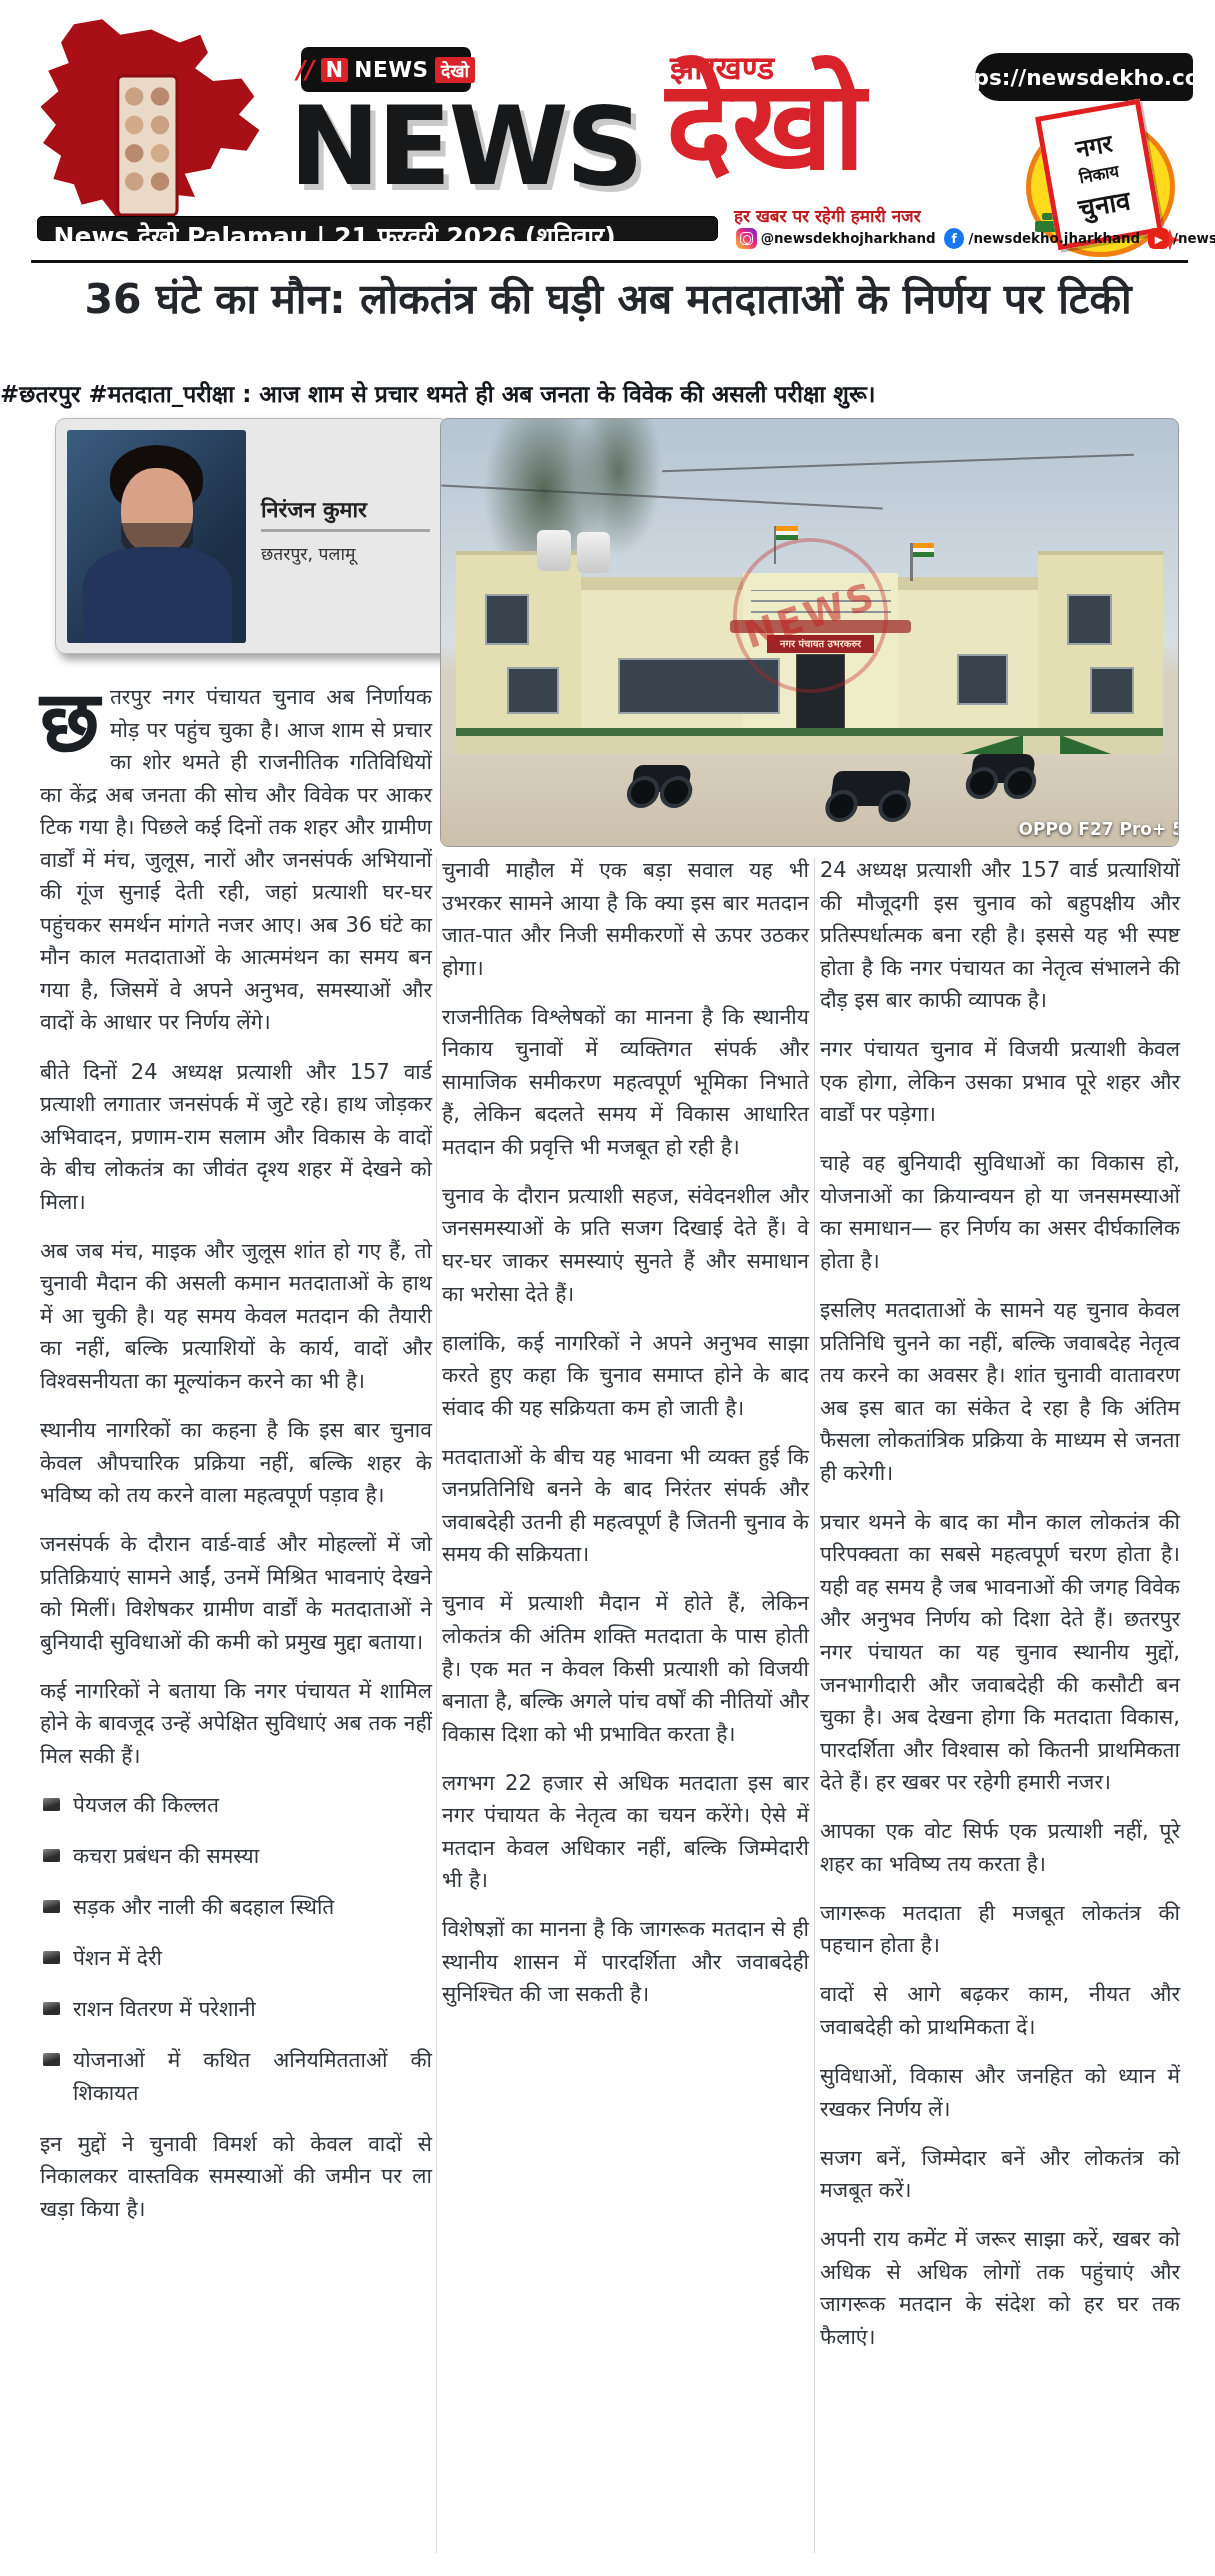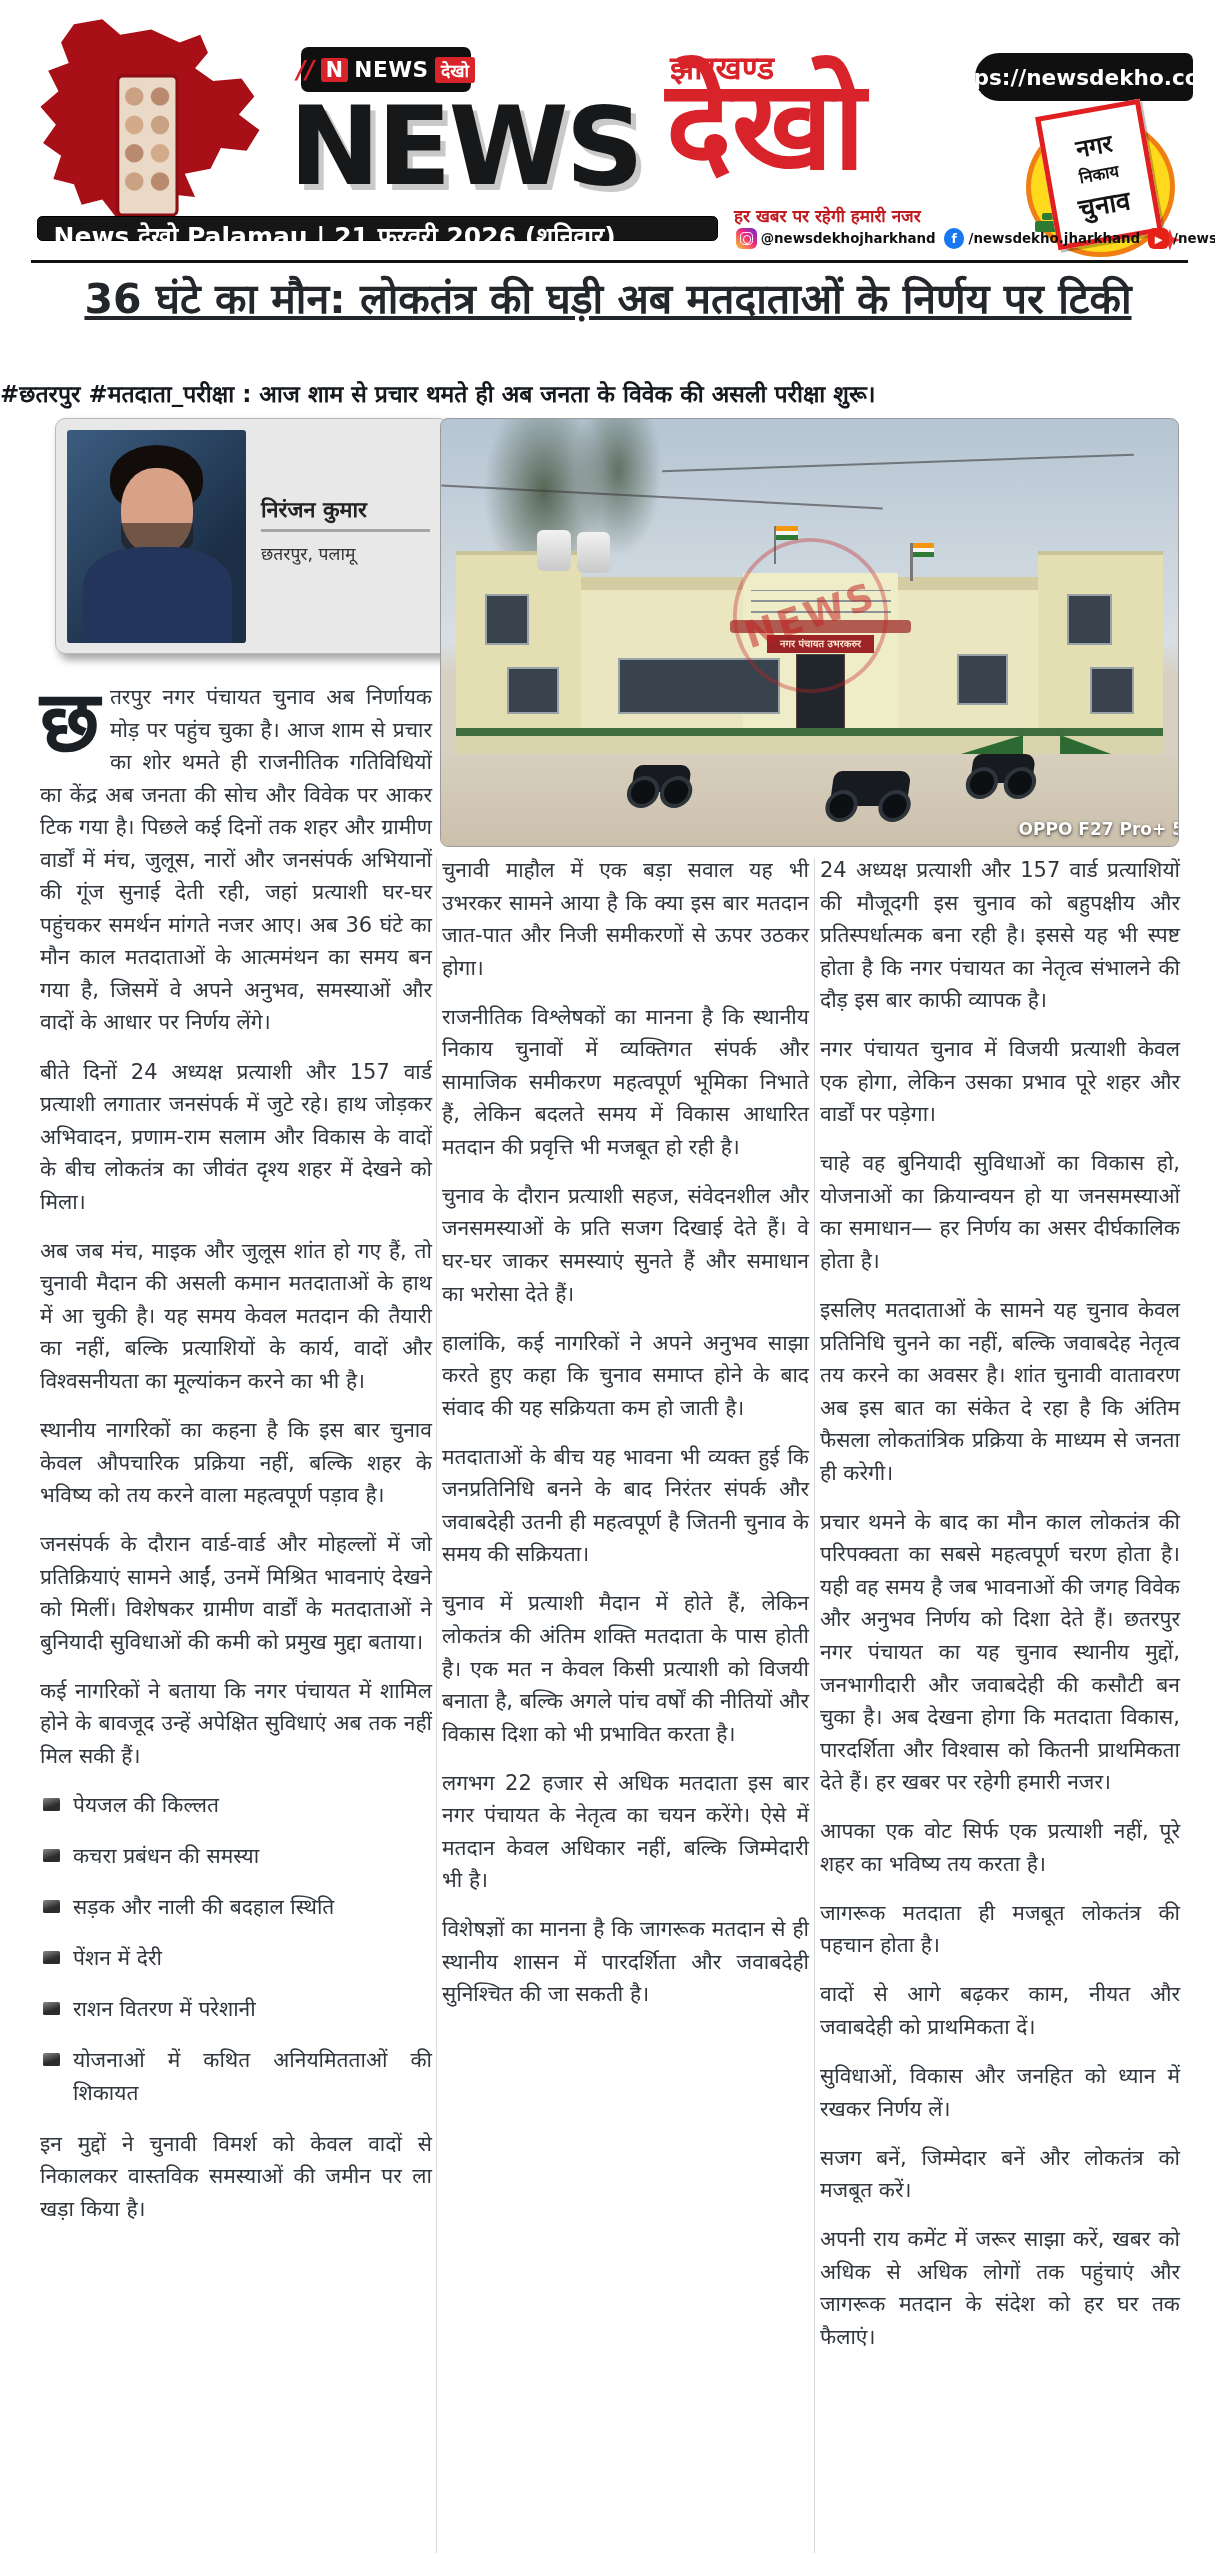--- a/index.html
+++ b/index.html
@@ -49,21 +49,21 @@
     color:#fff; font-weight:900; font-size:12.4px; flex:0 0 auto; }
   .s-ic.ig { border-radius:5.7px; background:linear-gradient(45deg,#f9ce34,#ee2a7b 55%,#6228d7); position:relative; }
   .s-ic.ig::before { content:""; position:absolute; inset:4.1px; border:1.5px solid #fff; border-radius:4.6px; }
   .s-ic.ig::after { content:""; position:absolute; left:7.2px; top:7.2px; width:6.2px; height:6.2px; border:1.5px solid #fff; border-radius:50%; }
   .s-ic.fb { background:#1877f2; }
   .s-ic.yt { border-radius:6.2px; background:#e62117; font-size:10.3px; }
   #top-rule { left:31px; top:260px; width:1157px; height:2.6px; background:#111; }
 
   
   #headline { left:0; top:269px; width:1216px; text-align:center; white-space:nowrap;
-    font-size:41px; font-weight:900; color:#23272c;text-decoration:underline; }
+    font-size:41px; font-weight:900; color:#23272c; }
   #subheadline { left:0; top:377px; width:1216px; text-align:left; white-space:nowrap;
     font-size:23px; font-weight:800; color:#15191d; }
 
   
   #author-card { left:55px; top:418px; width:394px; height:236px; background:#e8e8e8; border:1px solid #b9b9b9;
     border-radius:10.3px; box-shadow:4.1px 5.2px 8.2px rgba(0,0,0,.35); }
   #author-photo { position:absolute; left:11.3px; top:11.3px; width:179px; height:213px; border-radius:3.1px; overflow:hidden;
     background:linear-gradient(135deg,#3c5d80,#1c2f47 70%); }
   #author-photo .hair { position:absolute; left:43px; top:14.4px; width:93px; height:67px; background:#120d0a; border-radius:50% 50% 42% 42%; }
   #author-photo .face { position:absolute; left:54px; top:38px; width:72px; height:87px; background:#d7a287; border-radius:46%; }

